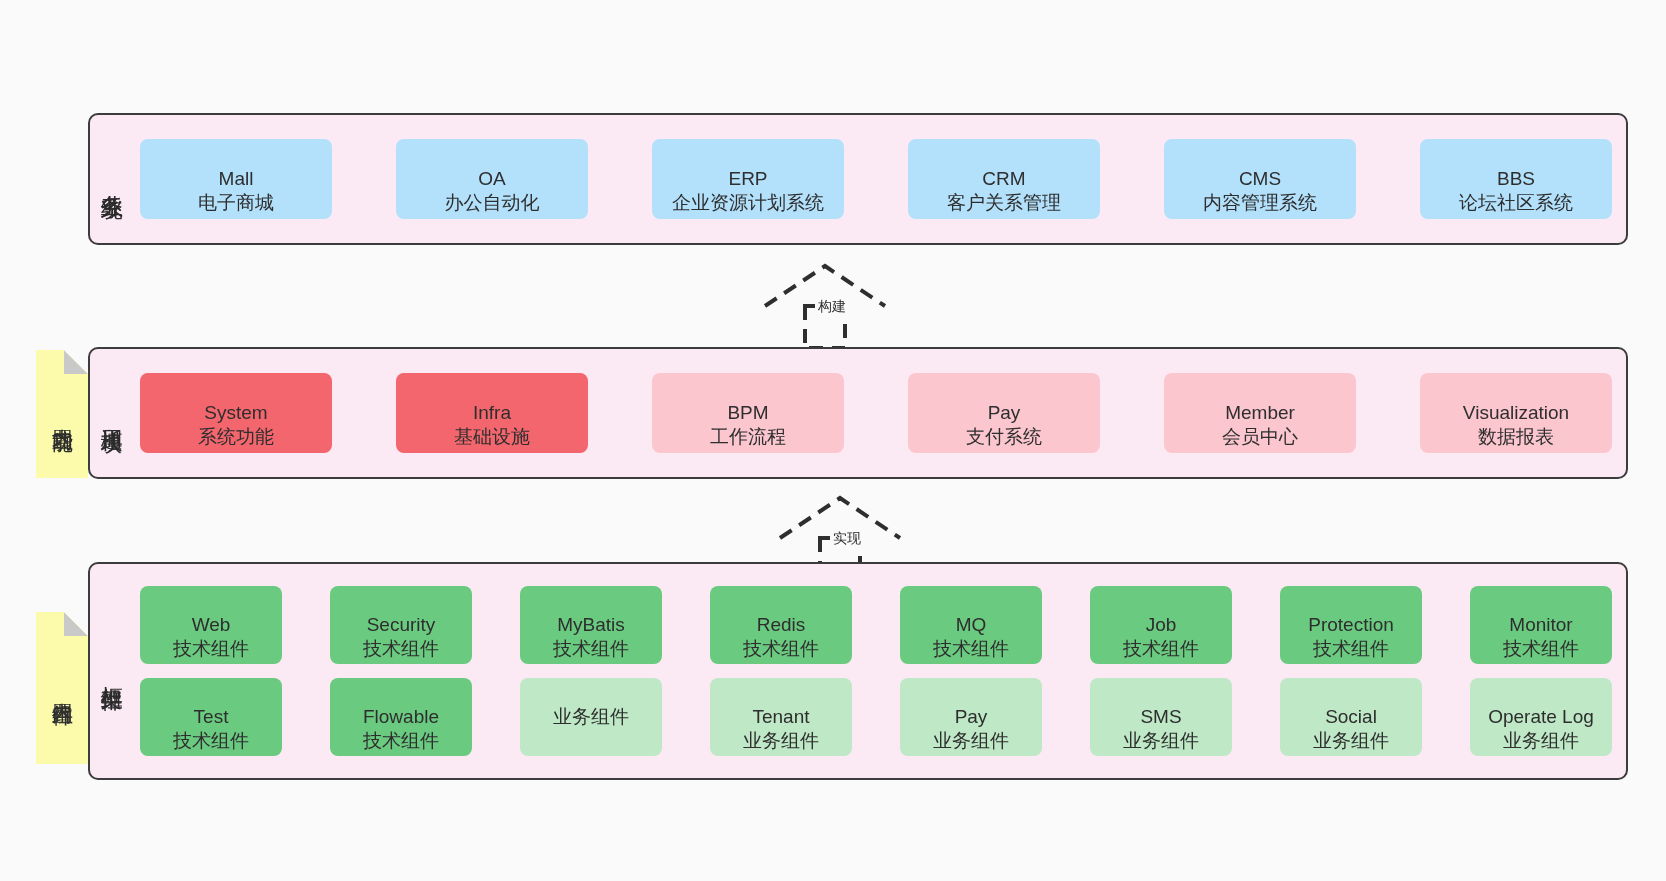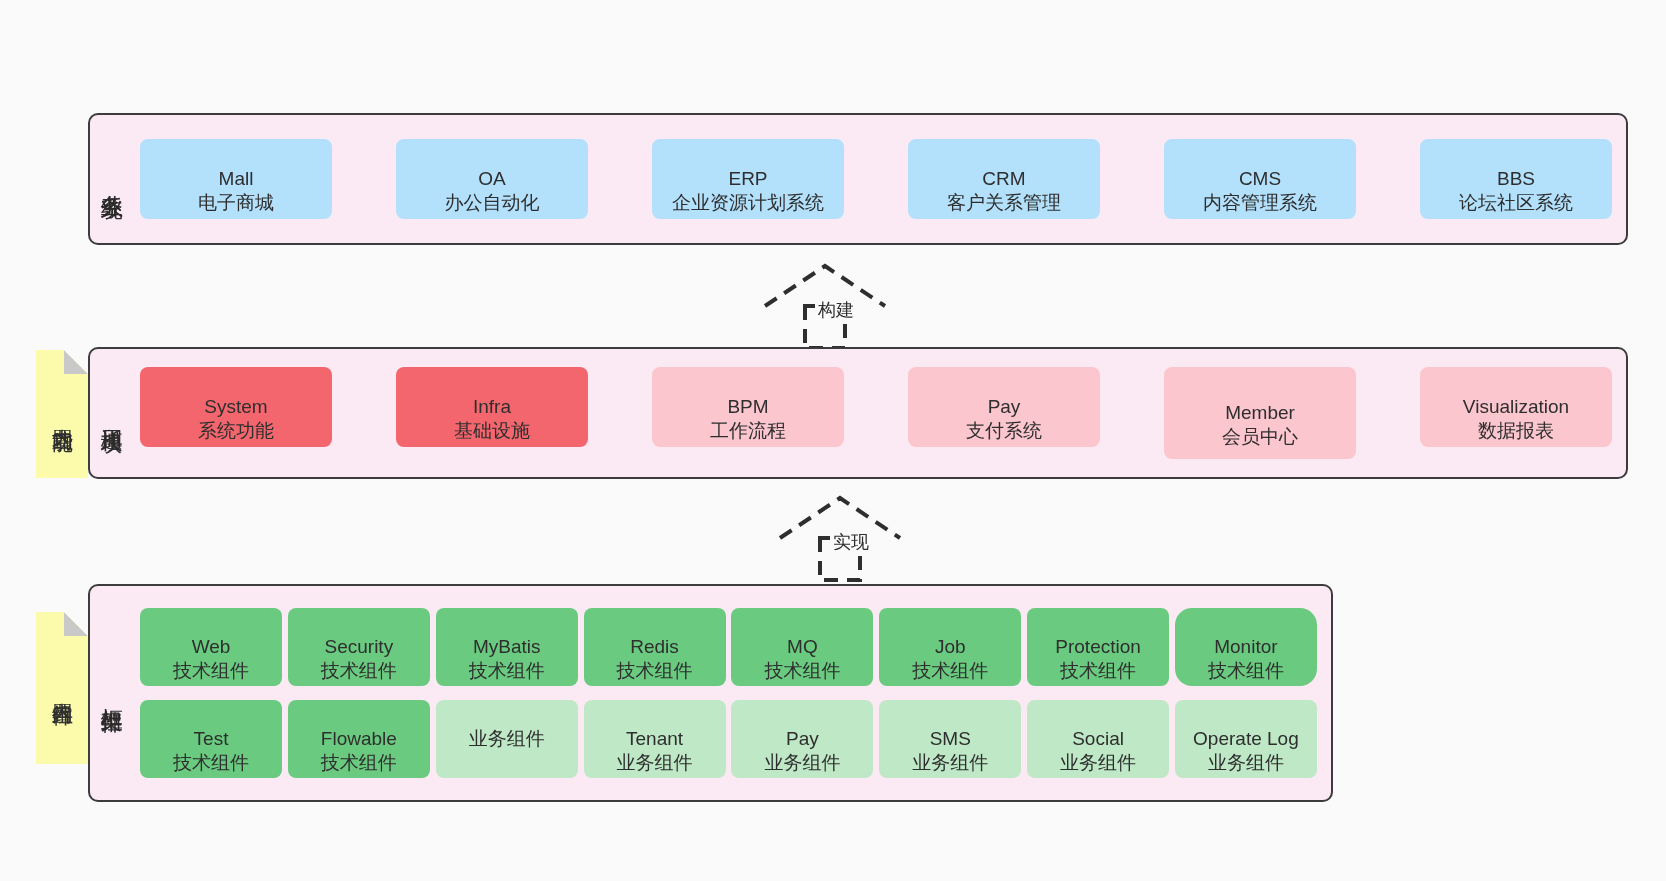--- a/index.html
+++ b/index.html
@@ -119,21 +119,21 @@
     background: #c9c9c9;
     clip-path: polygon(0 0, 100% 100%, 0 100%);
   }
 
   
   .arrow-wrap {
     position: absolute;
   }
   .arrow-label {
     position: absolute;
-    font-size: 18px;
+    font-size: 14px;
     color: #2e2e2e;
     background: #fafafa;
     padding: 0 3px;
     user-select: none;
     white-space: nowrap;
   }
   svg { display: block; overflow: visible; }
 </style>
 </head>
 <body>
@@ -206,21 +206,21 @@
         <div class="card pink" style="width:192px;height:80px;">
           <span class="l1">BPM</span>
           <span class="l2">工作流程</span>
         </div>
 
         <div class="card pink" style="width:192px;height:80px;">
           <span class="l1">Pay</span>
           <span class="l2">支付系统</span>
         </div>
 
-        <div class="card pink" style="width:192px;height:92px;">
+        <div class="card pink" style="width:192px;height:80px;">
           <span class="l1">Member</span>
           <span class="l2">会员中心</span>
         </div>
 
         <div class="card pink" style="width:192px;height:80px;">
           <span class="l1">Visualization</span>
           <span class="l2">数据报表</span>
         </div>
 
       </div>
@@ -234,21 +234,21 @@
 
   <div class="arrow-wrap" style="left:770px; top:490px; width:160px; height:92px;">
     <svg width="160" height="92" viewBox="0 0 160 92">
       <path d="M 10 48 L 70 8 L 130 48" fill="none" stroke="#2e2e2e" stroke-width="4" stroke-dasharray="14 9" stroke-linecap="butt"></path>
       <path d="M 48 48 L 92 48" fill="none" stroke="#2e2e2e" stroke-width="4" stroke-dasharray="14 9"></path>
       <path d="M 50 48 L 50 90 L 90 90 L 90 48" fill="none" stroke="#2e2e2e" stroke-width="4" stroke-dasharray="14 9"></path>
     </svg>
     <span class="arrow-label" style="left:60px; top:40px;">实现</span>
   </div>
 
-  <div class="layer" id="layer-2" style="left:88px; top:584px; width:1245px; height:218px;">
+  <div class="layer" id="layer-2" style="left:88px; top:562px; width:1540px; height:218px;">
     <div class="layer-title">框架组件</div>
     <div class="layer-body" style="gap:14px;">
 
       <div class="row">
         <div class="card green" style="width:142px;height:78px;">
           <span class="l1">Web</span>
           <span class="l2">技术组件</span>
         </div>
         <div class="card green" style="width:142px;height:78px;">
           <span class="l1">Security</span>
@@ -267,21 +267,21 @@
           <span class="l2">技术组件</span>
         </div>
         <div class="card green" style="width:142px;height:78px;align-items:center;">
           <span class="l1">Job</span>
           <span class="l2">技术组件</span>
         </div>
         <div class="card green" style="width:142px;height:78px;">
           <span class="l1">Protection</span>
           <span class="l2">技术组件</span>
         </div>
-        <div class="card green" style="width:142px;height:78px;border-radius:17px;">
+        <div class="card green" style="width:142px;height:78px;">
           <span class="l1">Monitor</span>
           <span class="l2">技术组件</span>
         </div>
       </div>
 
       <div class="row">
         <div class="card green" style="width:142px;height:78px;">
           <span class="l1">Test</span>
           <span class="l2">技术组件</span>
         </div>

